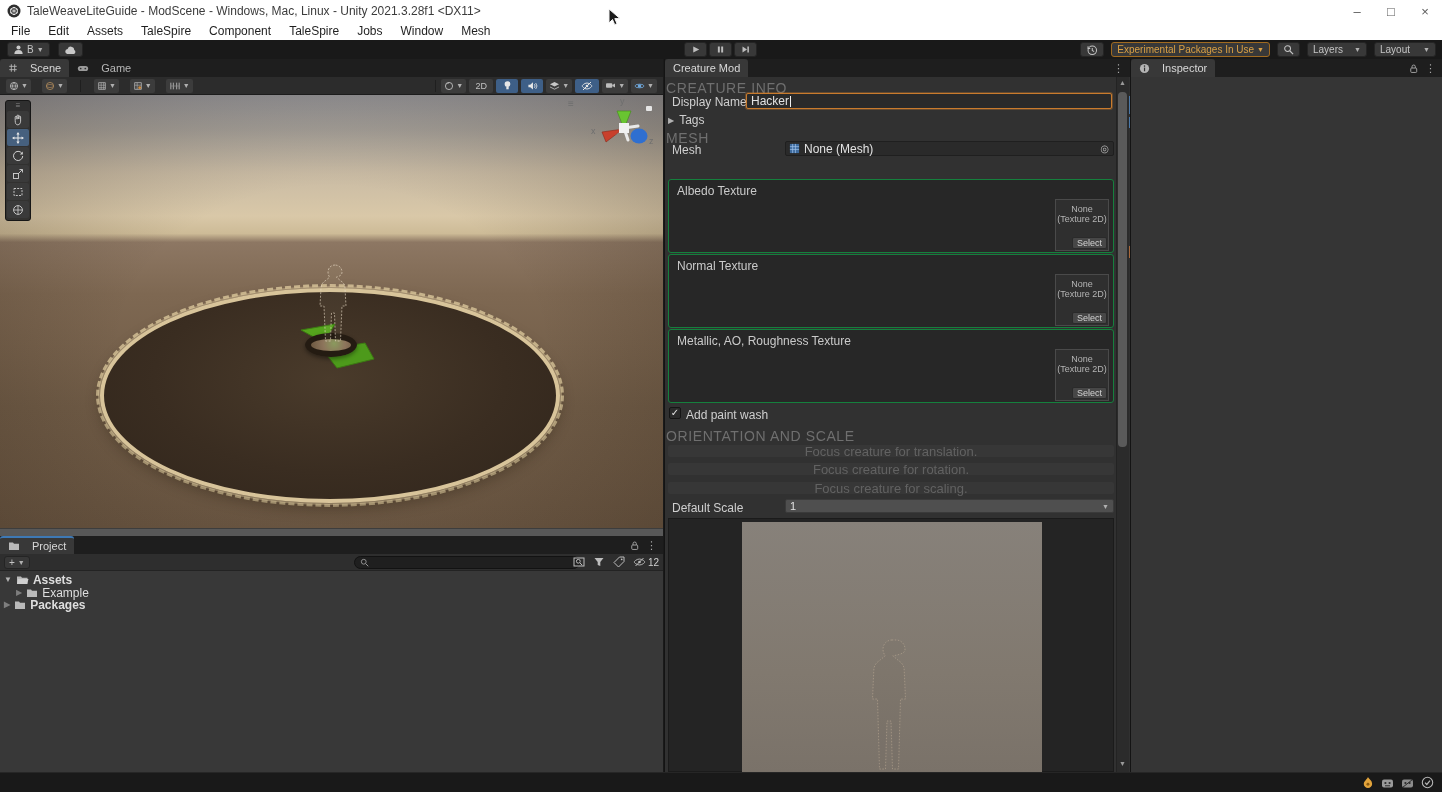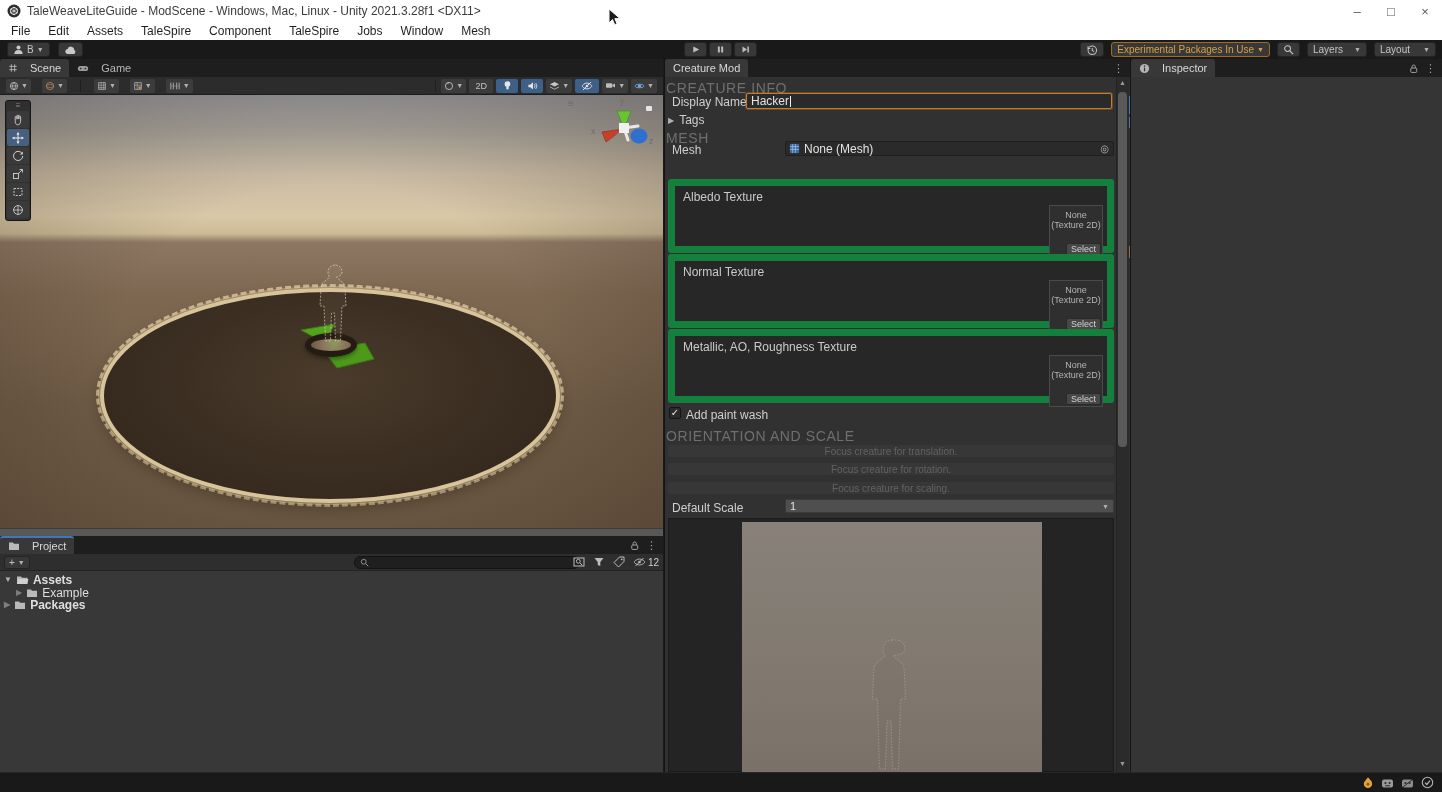--- a/index.html
+++ b/index.html
@@ -55,26 +55,26 @@
   .search-pill input{background:transparent;border:none;outline:none;color:#ddd;font-size:10px;width:180px;font-family:"Liberation Sans",sans-serif}
   .proj-body{left:0;top:571px;width:663px;height:201px;background:#383838}
   .tree-row{position:absolute;display:flex;align-items:center;gap:4px;font-size:12px;color:#dedede;height:13px}
   .tri{font-size:8px;color:#b2b2b2}
   .tri.dim{color:#7e7e7e}
   
   .cm-body{left:664px;top:77px;width:466px;height:695px;background:#313131;border-left:1px solid #141414}
   .sec-head{position:absolute;left:666px;width:448px;text-align:left;font-size:14px;color:#6f6f6f;letter-spacing:.6px}
   .cm-label{position:absolute;left:672px;font-size:12px;color:#cfcfcf}
   .field{position:absolute;background:#2a2a2a;border:1px solid #1f1f1f;border-radius:2px;display:flex;align-items:center;font-size:12px;color:#e2e2e2}
-  .tex-box{position:absolute;left:668px;width:446px;height:74px;background:#272727;border:7px solid #15803d;border-radius:3px}
+  .tex-box{position:absolute;left:668px;width:446px;height:74px;background:#272727;border:1px solid #15803d;border-radius:3px}
   .tex-title{position:absolute;left:8px;top:4px;font-size:12px;color:#cacaca}
   .tex-slot{position:absolute;right:4px;top:19px;width:54px;height:52px;background:#2f2f2f;border:1px solid #4a4a4a;font-size:9px;color:#b4b4b4;text-align:center}
   .select-btn{position:absolute;right:1px;bottom:1px;background:#474747;border:1px solid #2a2a2a;border-radius:2px;font-size:9px;color:#d2d2d2;padding:0 4px;line-height:10px}
   .focus-btn{position:absolute;left:668px;width:446px;height:12px;background:#373737;border-radius:2px;
-             display:flex;align-items:center;justify-content:center;font-size:10px;color:#626262}
+             display:flex;align-items:center;justify-content:center;font-size:13px;color:#626262}
   .cm-scroll{left:1116px;top:77px;width:13px;height:695px;background:#2b2b2b;border-left:1px solid #232323}
   .cm-thumb{left:1118px;top:92px;width:9px;height:355px;background:#5a5a5a;border-radius:4px}
   .scroll-arrow{position:absolute;left:1116px;width:13px;text-align:center;font-size:7px;color:#9a9a9a}
   .marker{position:absolute;left:1129px;width:3px}
   
   .insp-body{left:1130px;top:77px;width:312px;height:695px;background:#353535;border-left:1px solid #141414}
   
   .statusbar{left:0;top:772px;width:1442px;height:20px;background:#191919;border-top:1px solid #262626;display:flex;align-items:center;justify-content:flex-end;gap:7px;padding-right:8px}
   .caret-bar{width:1px;height:11px;background:#f0f0f0;margin-left:1px}
   .checkbox{position:absolute;width:12px;height:12px;background:#2a2a2a;border:1px solid #151515;border-radius:2px;

